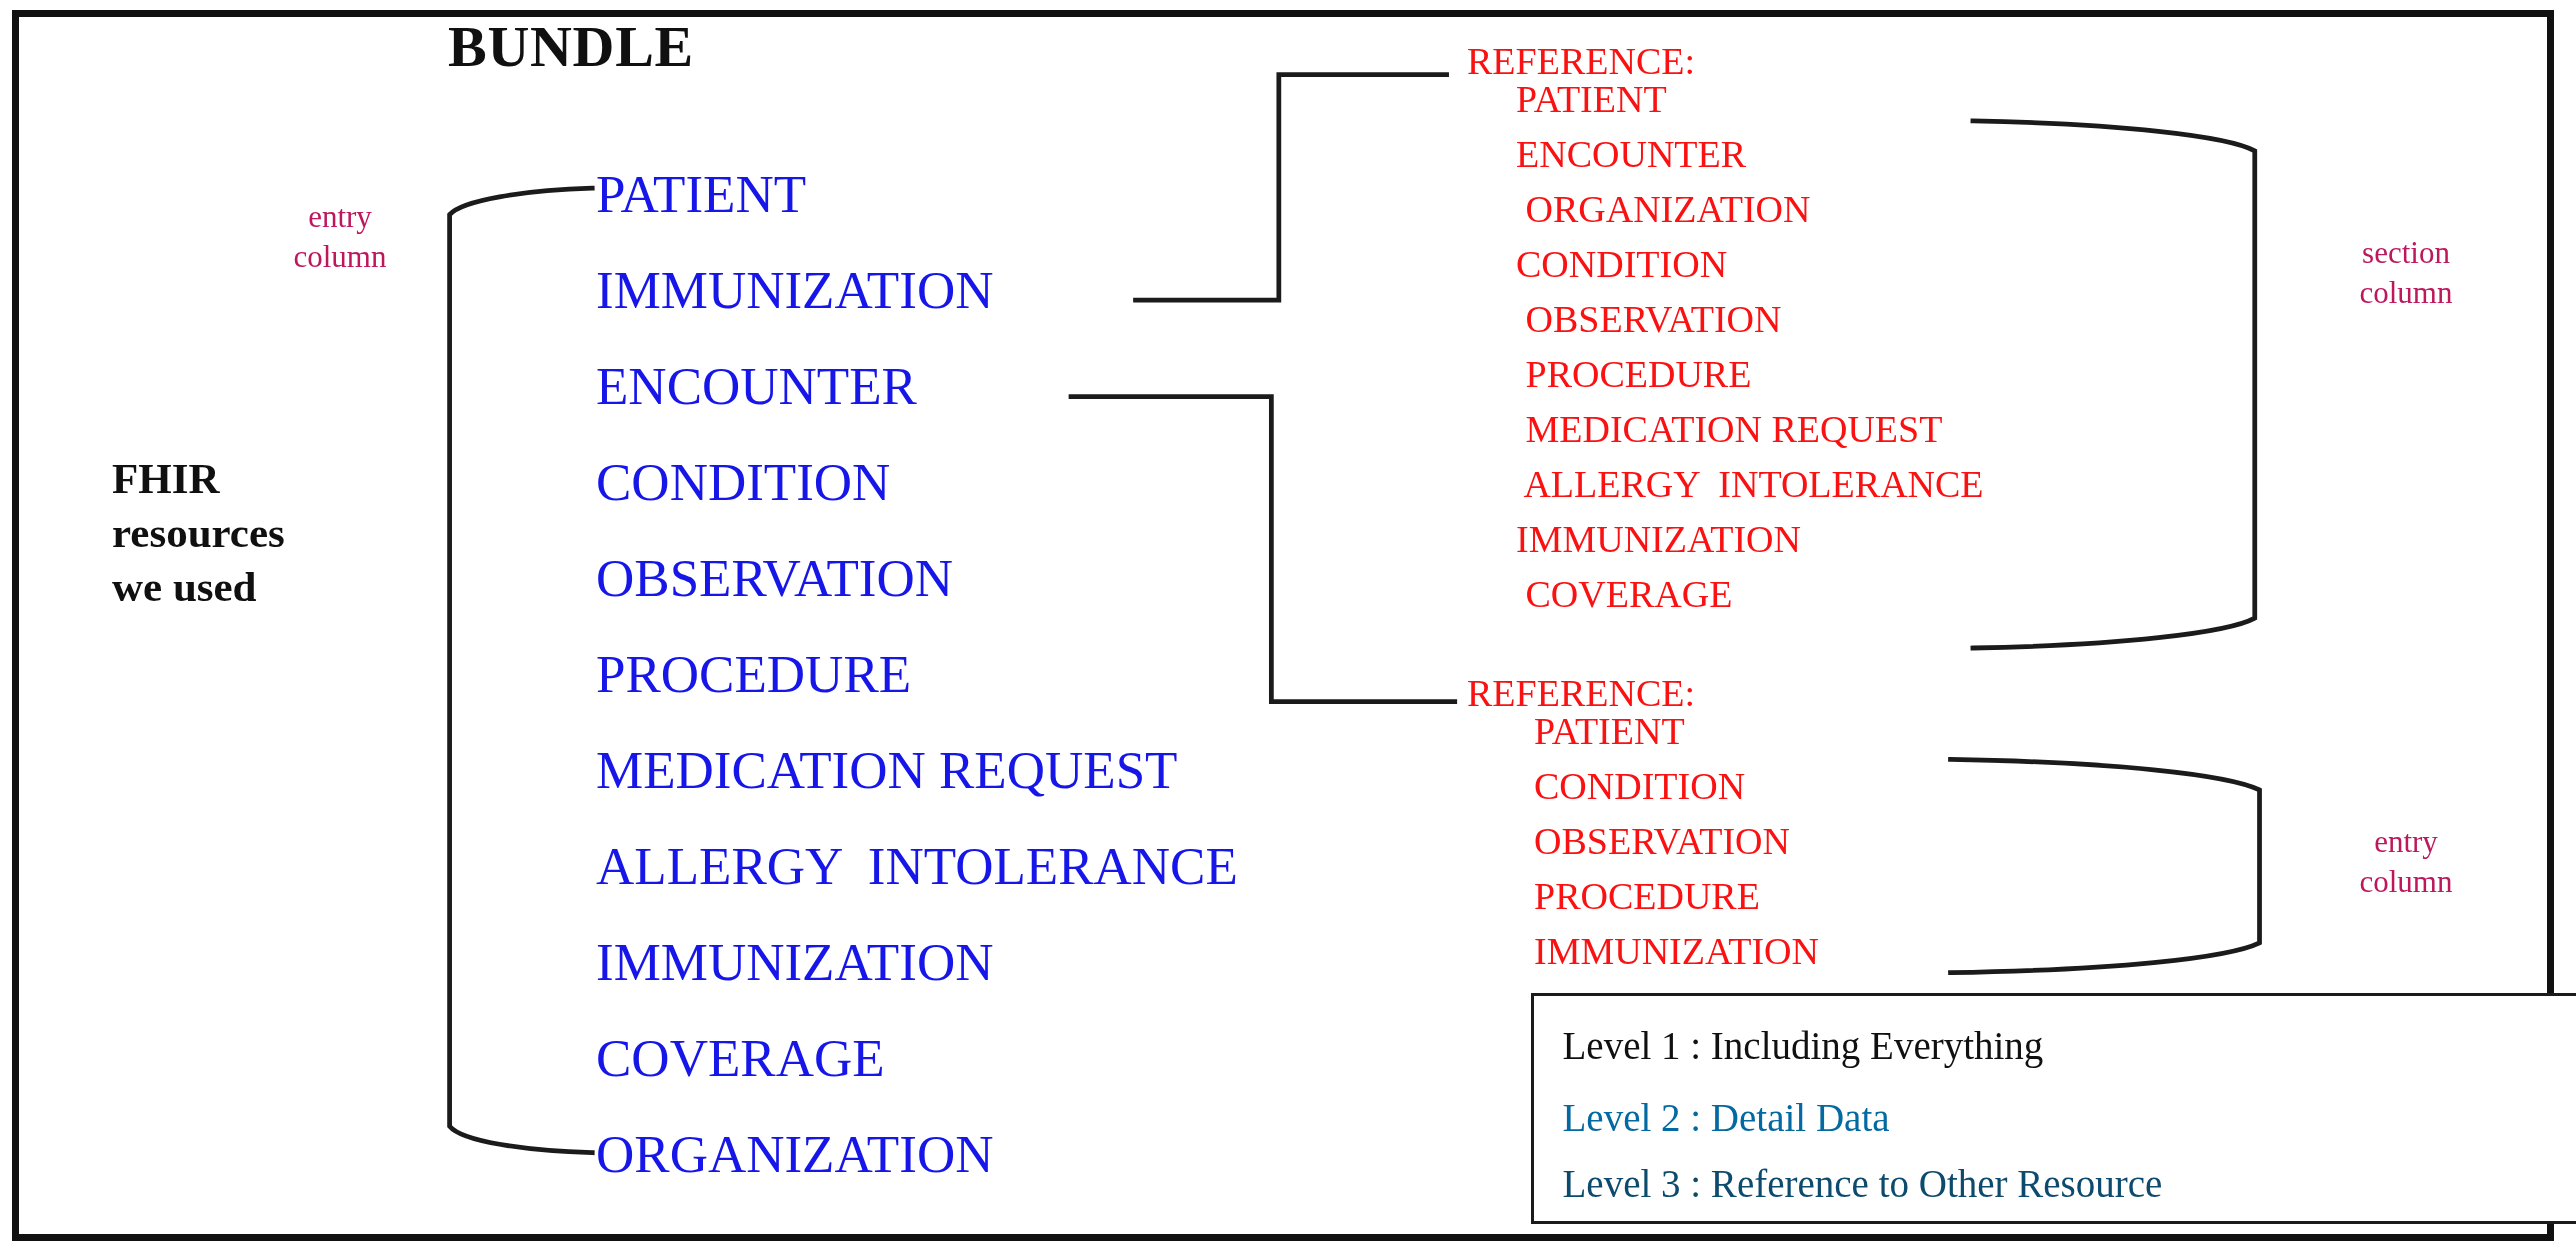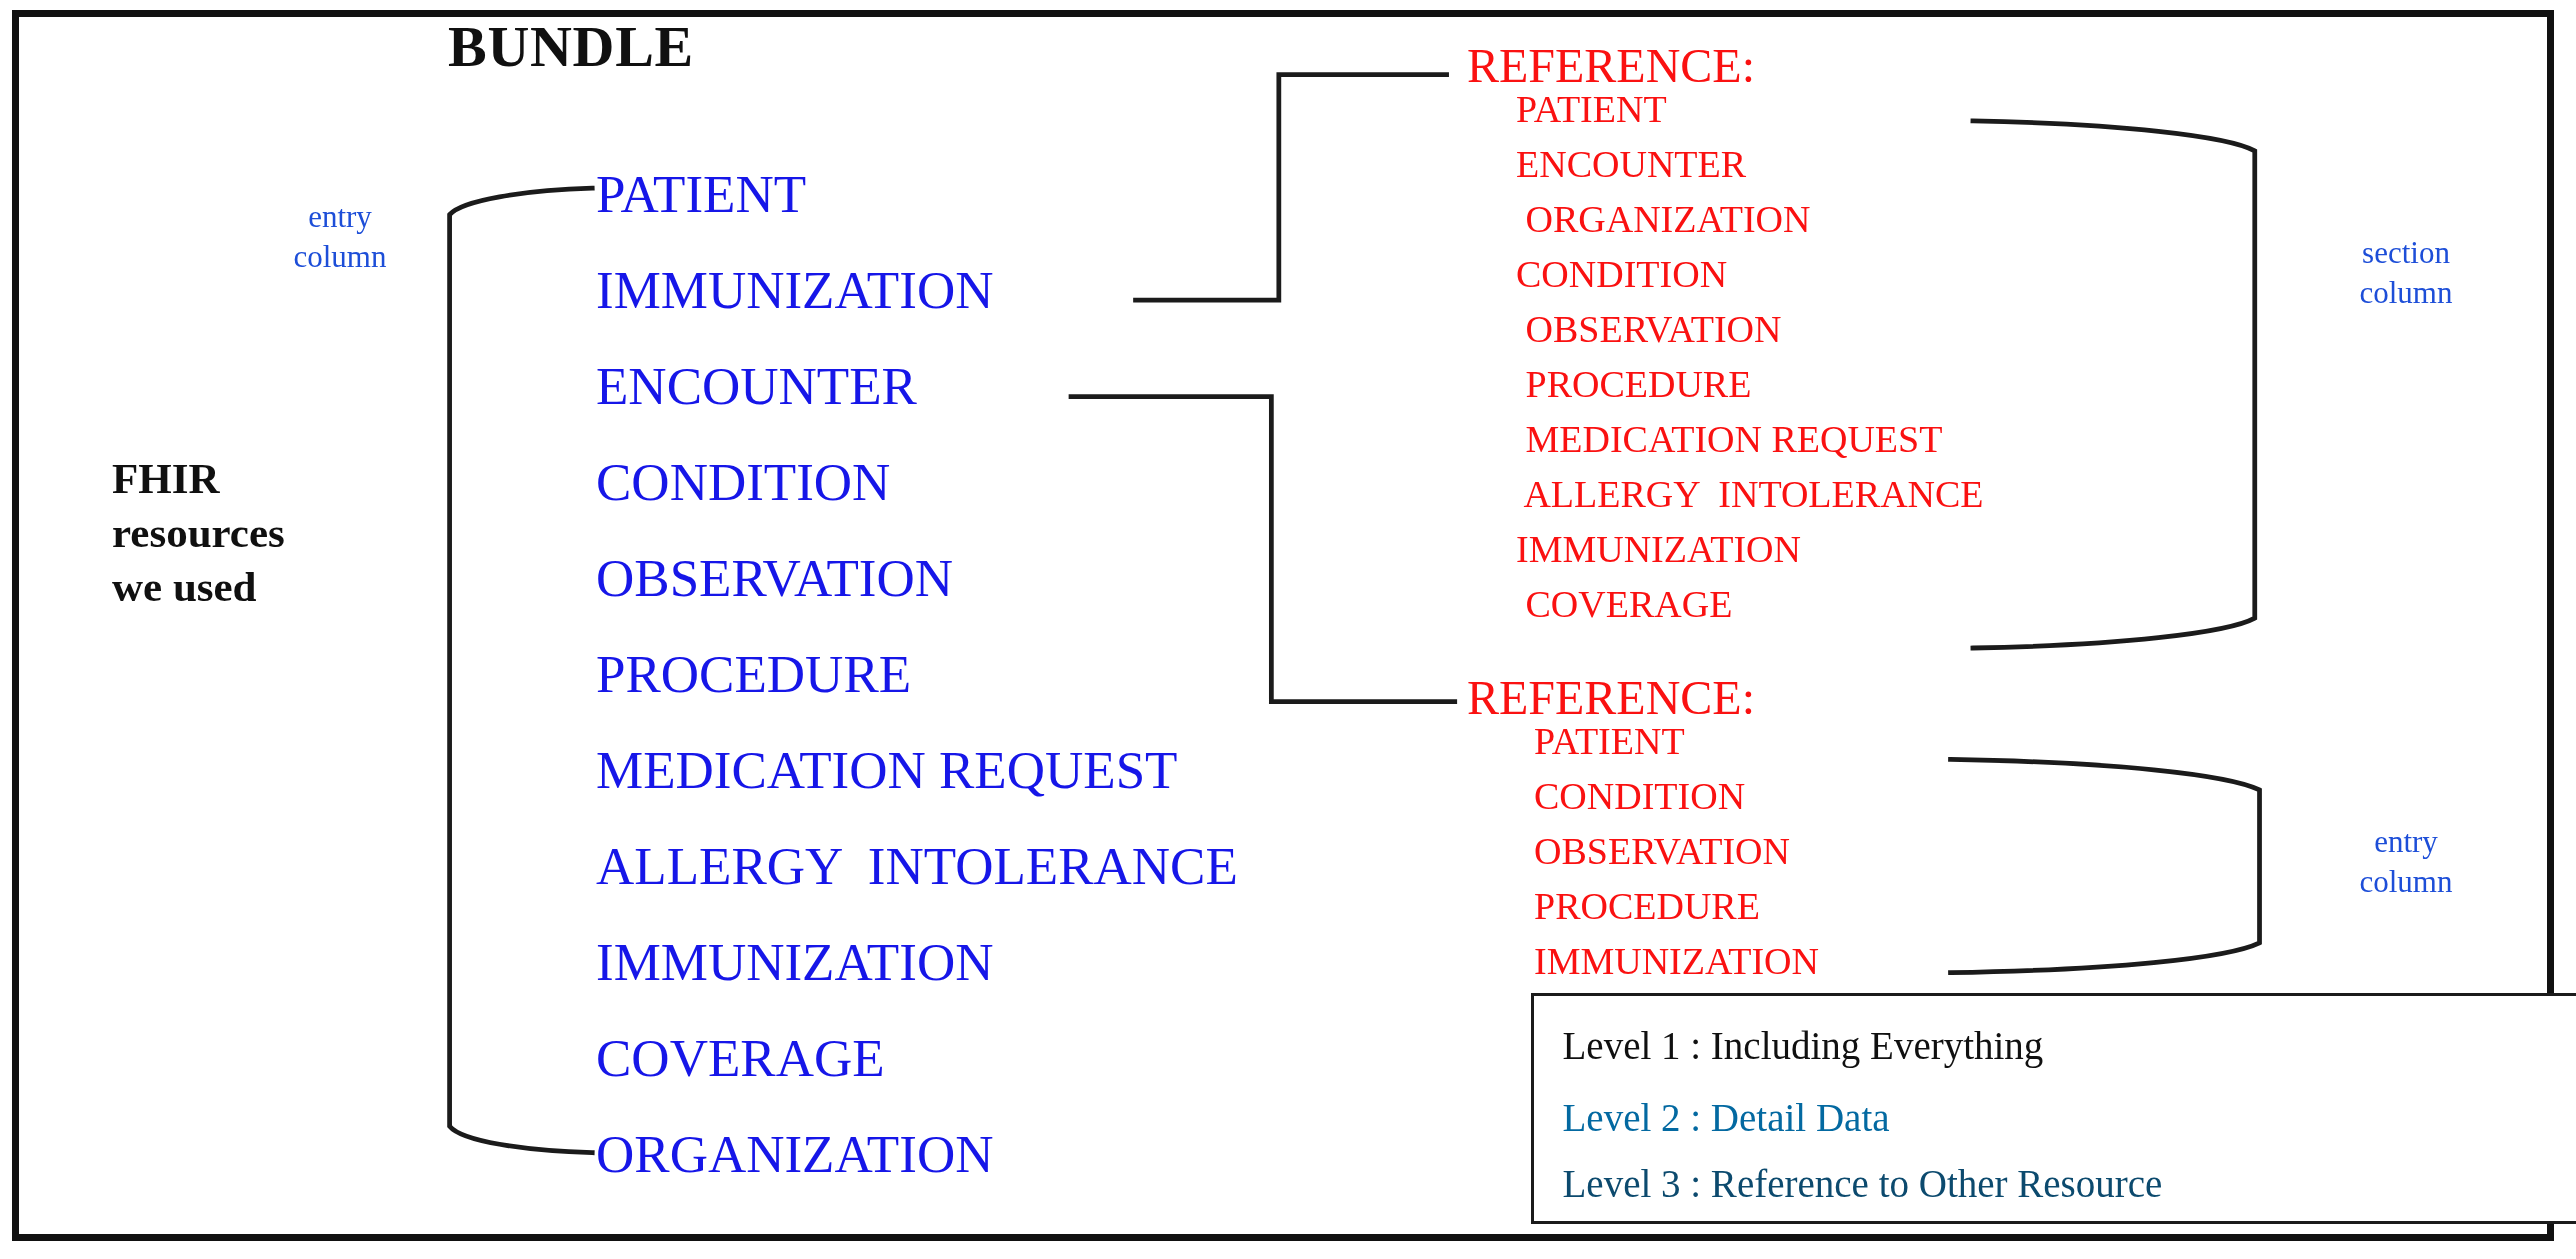--- a/index.html
+++ b/index.html
@@ -23,21 +23,21 @@
     top: 9.5px;
     width: 2542px;
     height: 1231px;
     border: 7.5px solid #111111;
     box-sizing: border-box;
   }
 
   .txt { position: absolute; white-space: pre; line-height: 1; }
 
   .black  { color: #101010; font-weight: bold; }
-  .red    { color: #1d4ed8; }
+  .red    { color: #be185d; }
 
   #bundle-title {
     left: 448px; top: 17.7px;
     font-size: 58px;
     letter-spacing: 0.7px;
   }
   #fhir-caption {
     left: 112px; top: 452px;
     font-size: 43px;
     line-height: 1.26;
@@ -73,21 +73,21 @@
     font-size: 53px;
     color: #1616e8;
     height: 96px;
     line-height: 1;
     white-space: pre;
   }
 
   
   .ref-block { position: absolute; }
   .ref-head {
-    font-size: 48px;
+    font-size: 38px;
     color: #fa1111;
     line-height: 1;
     white-space: pre;
   }
   .ref-item {
     font-size: 38px;
     color: #fa1111;
     line-height: 1;
     white-space: pre;
     height: 55px;

